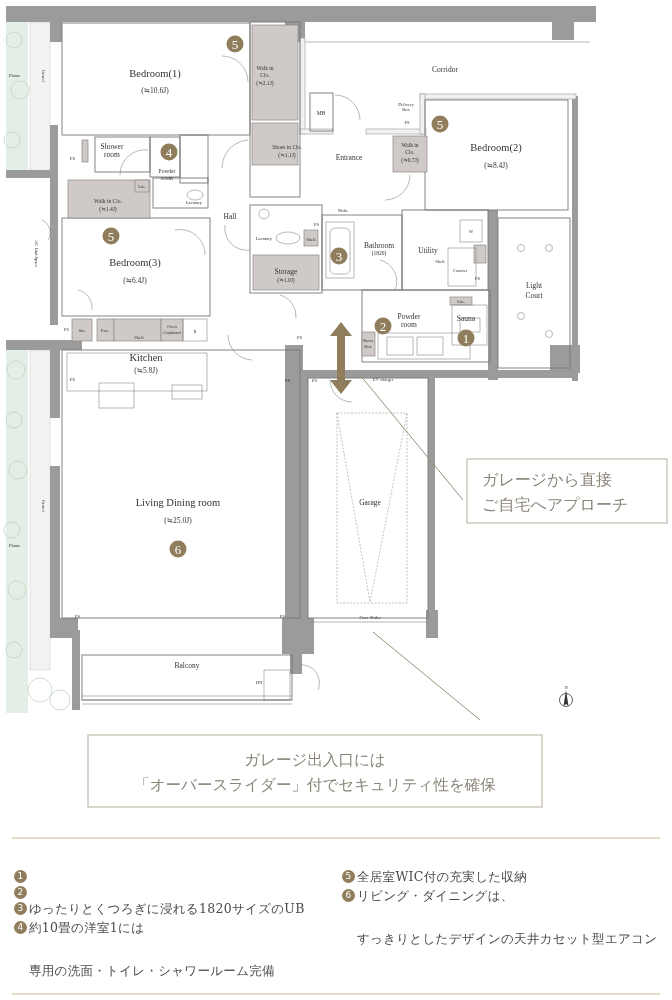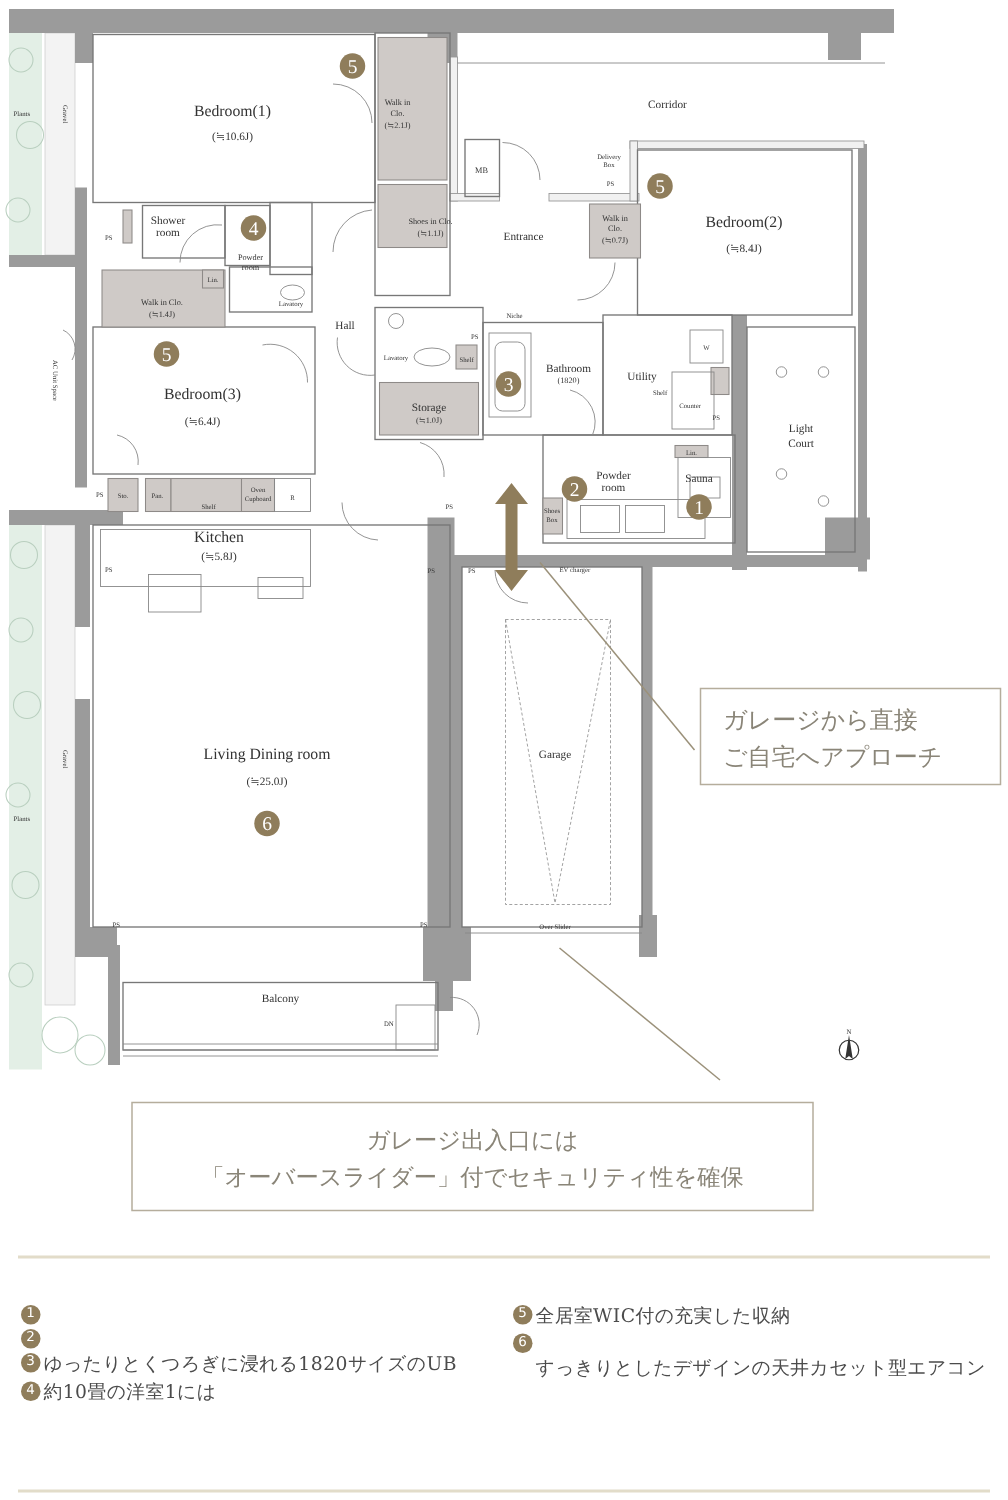--- a/index.html
+++ b/index.html
@@ -17,21 +17,21 @@
   .clo { fill:#cfcac7; stroke:#8e8a88; stroke-width:0.7; }
   .badge-c { fill:#8f7d5b; }
   .badge-t { font-family:"Liberation Serif","DejaVu Serif",serif; fill:#fff; font-size:13px; text-anchor:middle; }
   .callout-text { font-family:"DejaVu Serif","Liberation Serif",serif; fill:#8a8578; }
   #features { position:absolute; left:0; top:845px; width:672px; height:130px; }
   .feat-col { position:absolute; top:22px; font-size:12.5px; line-height:19px; color:#4b4b4b; letter-spacing:0.3px; }
   .feat-item { display:flex; align-items:flex-start; white-space:nowrap; }
   .num { display:inline-block; width:13px; height:13px; border-radius:50%; background:#8f7d5b;
          color:#fff; font-size:9px; line-height:13px; text-align:center; margin-right:2px; margin-top:3px;
          font-family:"DejaVu Sans","Liberation Sans",sans-serif; flex:none; }
-  .indent { padding-left:15px; }
+  .indent { padding-left:15px;margin-top:24px; }
   .hr { position:absolute; left:12px; right:12px; height:2px; background:#e2dcc9; }
 </style>
 </head>
 <body>
 
 <svg id="plan" viewBox="0 0 672 830" xmlns="http://www.w3.org/2000/svg">
 
   <rect x="6" y="20" width="22" height="150" fill="#e3efe6"></rect>
   <rect x="6" y="348" width="22" height="365" fill="#e3efe6"></rect>
   <g stroke="#b9cfbf" stroke-width="0.7" fill="none">
@@ -334,26 +334,28 @@
         <span class="num">2</span>
       </div>
     <div class="feat-item">
         <span class="num">3</span>
         <span>ゆったりとくつろぎに浸れる1820サイズのUB</span>
       </div>
     <div class="feat-item">
         <span class="num">4</span>
         <span>約10畳の洋室1には</span>
       </div>
+    <div class="feat-item indent">専用の洗面・トイレ・シャワールーム完備</div>
   </div>
   <div class="feat-col" style="left:342px;">
     <div class="feat-item">
         <span class="num">5</span>
         <span>全居室WIC付の充実した収納</span>
       </div>
     <div class="feat-item">
         <span class="num">6</span>
+        <span>リビング・ダイニングは、</span>
       </div>
     <div class="feat-item indent">すっきりとしたデザインの天井カセット型エアコン</div>
   </div>
 </div>
 
 <div class="hr" style="top:993px;"></div>
 
 </body></html>

